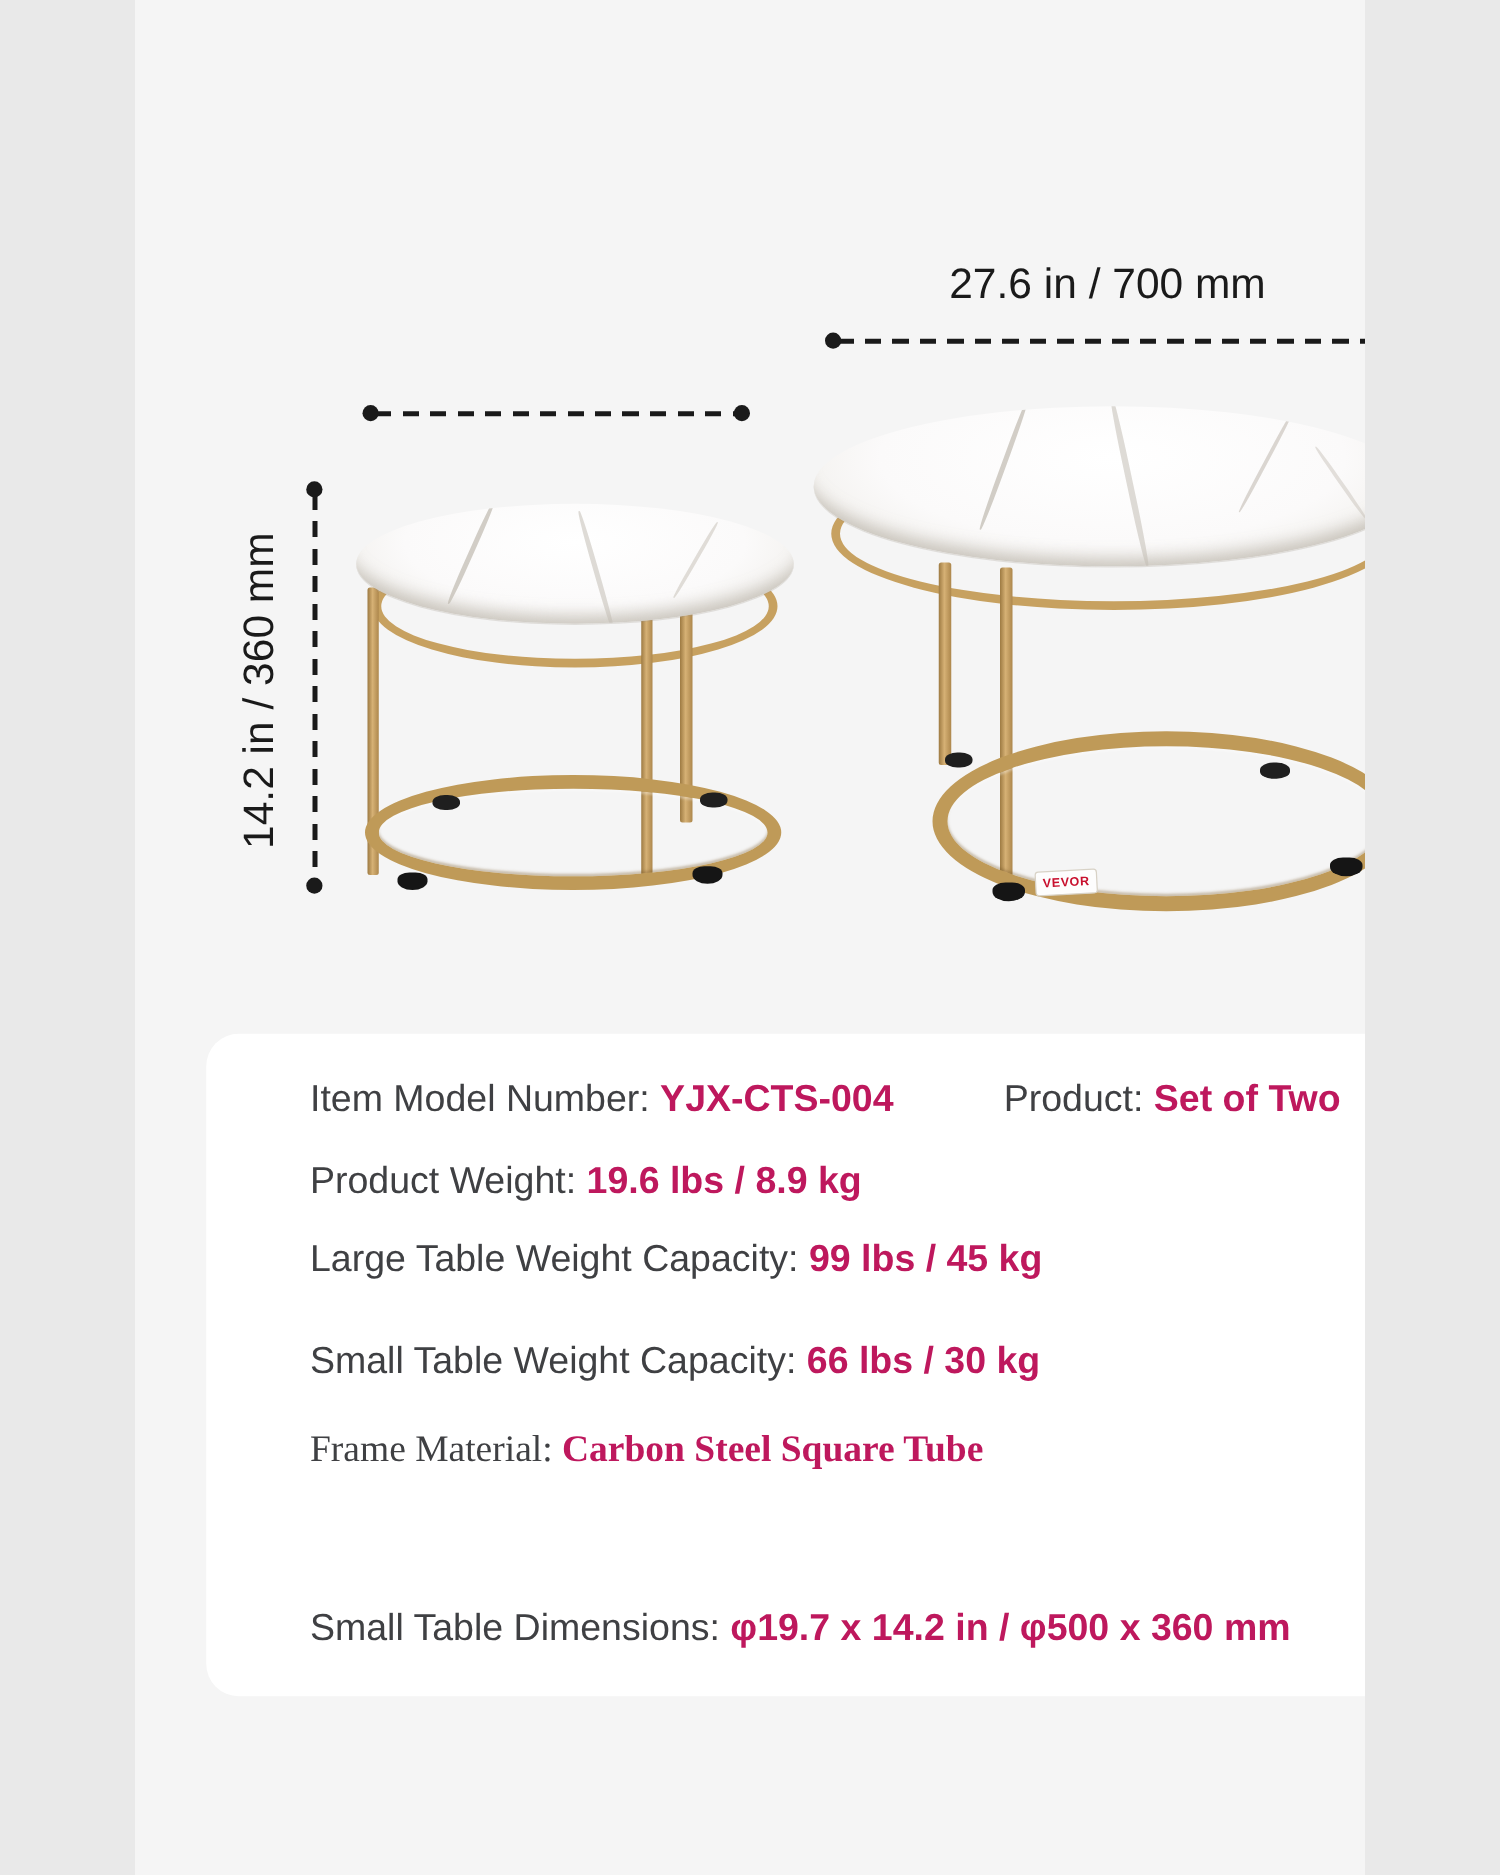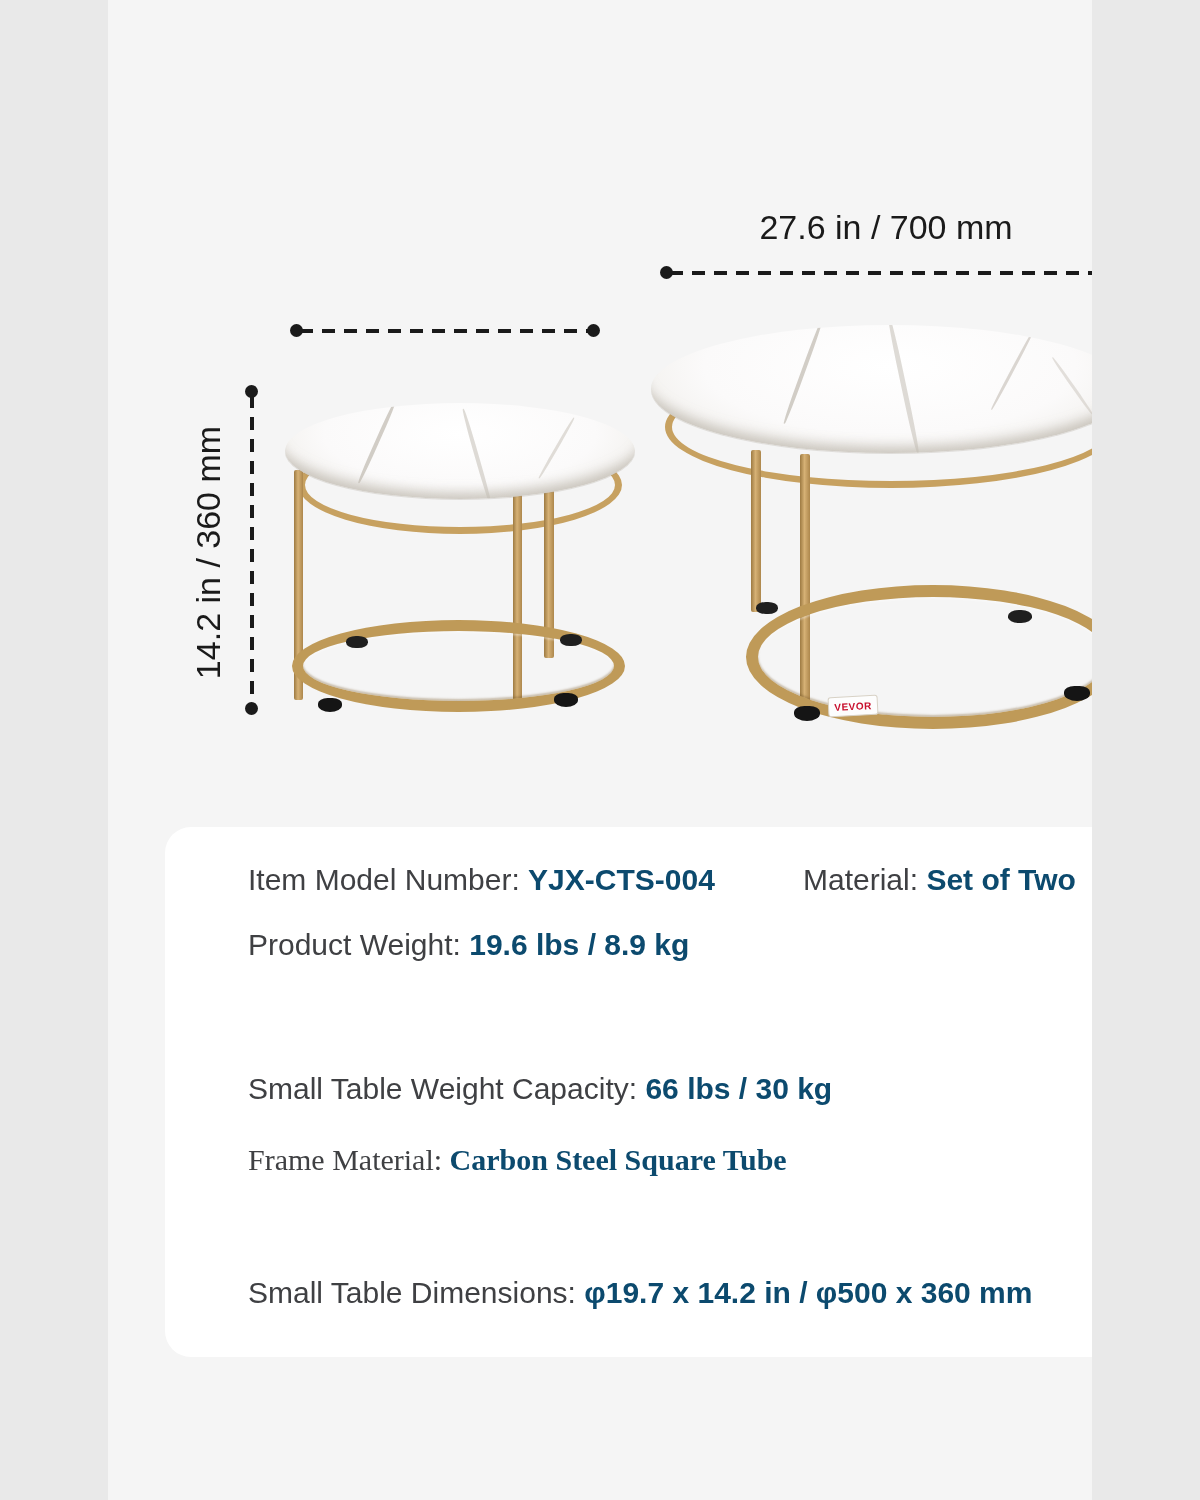--- a/index.html
+++ b/index.html
@@ -34,21 +34,21 @@
   .vein{position:absolute;background:#c3bdb4;opacity:.75;border-radius:40%;}
   .nub{position:absolute;background:#1f1f1f;border-radius:45%;}
   .foot{position:absolute;background:#151515;border-radius:40% 40% 50% 50%;}
   .tag{position:absolute;background:#fdfdfd;border:1px solid #d8d2c6;border-radius:3px;
        display:flex;align-items:center;justify-content:center;transform:rotate(-3deg);}
   .tag span{font-size:10px;font-weight:700;color:#c8102e;letter-spacing:.5px;}
 
   
   .panel{position:absolute;left:57px;top:827px;width:1086px;height:530px;background:#ffffff;border-radius:26px;}
   .row{position:absolute;left:83px;font-size:30px;color:#3f4043;white-space:nowrap;line-height:38px;}
-  .row .val{color:#0c4a6e;font-weight:700;}
+  .row .val{color:#be185d;font-weight:700;}
   .row .pair2{position:absolute;left:555px;top:0;}
 </style>
 </head>
 <body>
 
 <div class="stage">
 
   <div class="dim-label" style="left:553px;top:208px;width:450px;">27.6 in / 700 mm</div>
   <div class="hline" style="left:553px;top:266px;width:450px;">
     <span class="dot a"></span>
@@ -112,36 +112,39 @@
     <div class="nub" style="left:452px;top:634px;width:22px;height:12px;"></div>
     <div class="foot" style="left:210px;top:698px;width:24px;height:14px;"></div>
     <div class="foot" style="left:446px;top:693px;width:24px;height:14px;"></div>
   </div>
 
   <div class="panel">
 
     <div class="row" style="top:34px;">
       <span>Item Model Number: </span><span class="val">YJX-CTS-004</span>
       <span class="pair2">
-        <span>Material: </span><span class="val">Set of Two</span>
+        <span>Product: </span><span class="val">Set of Two</span>
       </span>
     </div>
 
     <div class="row" style="top:99px;">
       <span>Product Weight: </span><span class="val">19.6 lbs / 8.9 kg</span>
     </div>
 
+    <div class="row" style="top:162px;">
+      <span>Large Table Weight Capacity: </span><span class="val">99 lbs / 45 kg</span>
+    </div>
 
     <div class="row" style="top:243px;">
       <span>Small Table Weight Capacity: </span><span class="val">66 lbs / 30 kg</span>
     </div>
 
     <div class="row" style="top:314px;font-family:Liberation Serif, serif;">
       <span>Frame Material: </span><span class="val">Carbon Steel Square Tube</span>
     </div>
 
 
-    <div class="row" style="top:447px;text-align:right;">
+    <div class="row" style="top:457px;text-align:right;">
       <span>Small Table Dimensions: </span><span class="val">φ19.7 x 14.2 in / φ500 x 360 mm</span>
     </div>
 
   </div>
 </div>
 
 </body></html>

